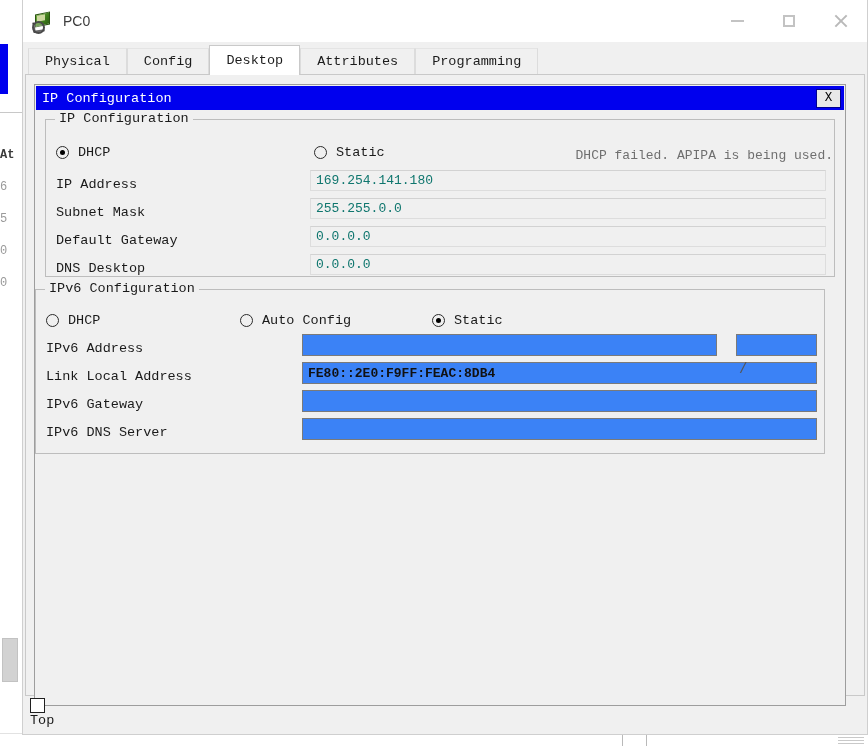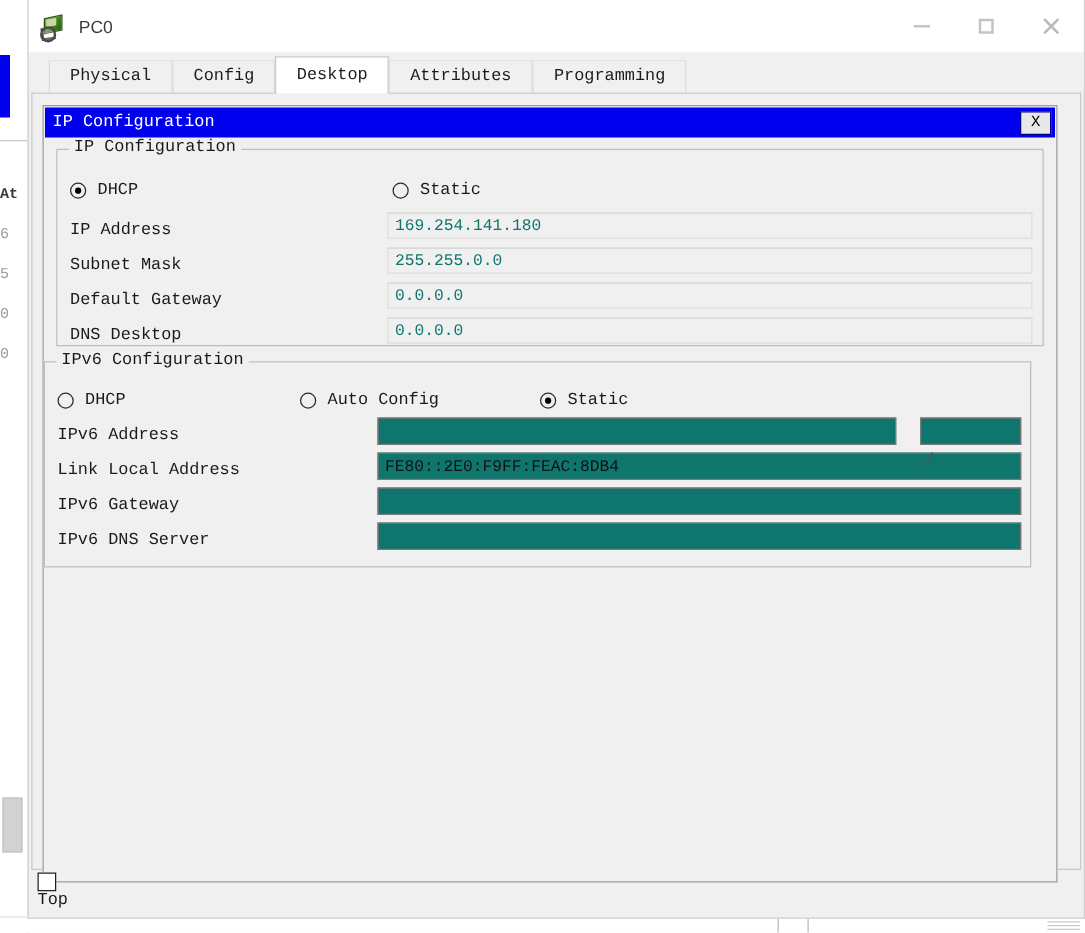--- a/index.html
+++ b/index.html
@@ -179,21 +179,21 @@
   .wc .xmark::after  { transform: rotate(-45deg); }
 
   
   #tabstrip {
     position: absolute;
     left: 0; top: 42px;
     right: 0; height: 32px;
     background: #f0f0f0;
     display: flex;
     align-items: flex-end;
-    padding-left: 16px;
+    padding-left: 5px;
     box-sizing: border-box;
   }
   .tab {
     height: 26px;
     line-height: 26px;
     padding: 0 16px;
     font-family: "Liberation Mono", monospace;
     font-size: 13.5px;
     color: #1c1c1c;
     background: #f0f0f0;
@@ -310,23 +310,24 @@
     white-space: nowrap;
     overflow: hidden;
   }
   .textfield.disabled {
     background: #f0f0f0;
     border: 1px solid #dddddd;
     border-top-color: #d2d2d2;
     color: #0f766e;
   }
   .textfield.enabled {
-    background: #0f766e;
+    background: #3b82f6;
     border: 1px solid #7a7a7a;
     color: #111111;
+    font-weight: bold;
   }
 
   
   .radio-wrap {
     position: absolute;
     display: flex;
     align-items: center;
     white-space: nowrap;
   }
   .radio {
@@ -478,20 +479,21 @@
         <div class="field-label" style="left:10px; top:85px;">Subnet Mask</div>
         <div class="textfield disabled" style="left:264px; top:78px; width:516px; height:21px;">255.255.0.0</div>
 
         <div class="field-label" style="left:10px; top:113px;">Default Gateway</div>
         <div class="textfield disabled" style="left:264px; top:106px; width:516px; height:21px;">0.0.0.0</div>
 
         <div class="field-label" style="left:10px; top:141px;">DNS Desktop</div>
         <div class="textfield disabled" style="left:264px; top:134px; width:516px; height:21px;">0.0.0.0</div>
       </div>
 
+      <div id="dhcp-status">DHCP failed. APIPA is being used.</div>
 
       <div class="groupbox" id="group-ipv6">
         <div class="group-legend">IPv6 Configuration</div>
 
         <div class="radio-wrap" style="left:10px; top:23px;">
           <span class="radio"></span>
           <span class="radio-label">DHCP</span>
         </div>
         <div class="radio-wrap" style="left:204px; top:23px;">
           <span class="radio"></span>

